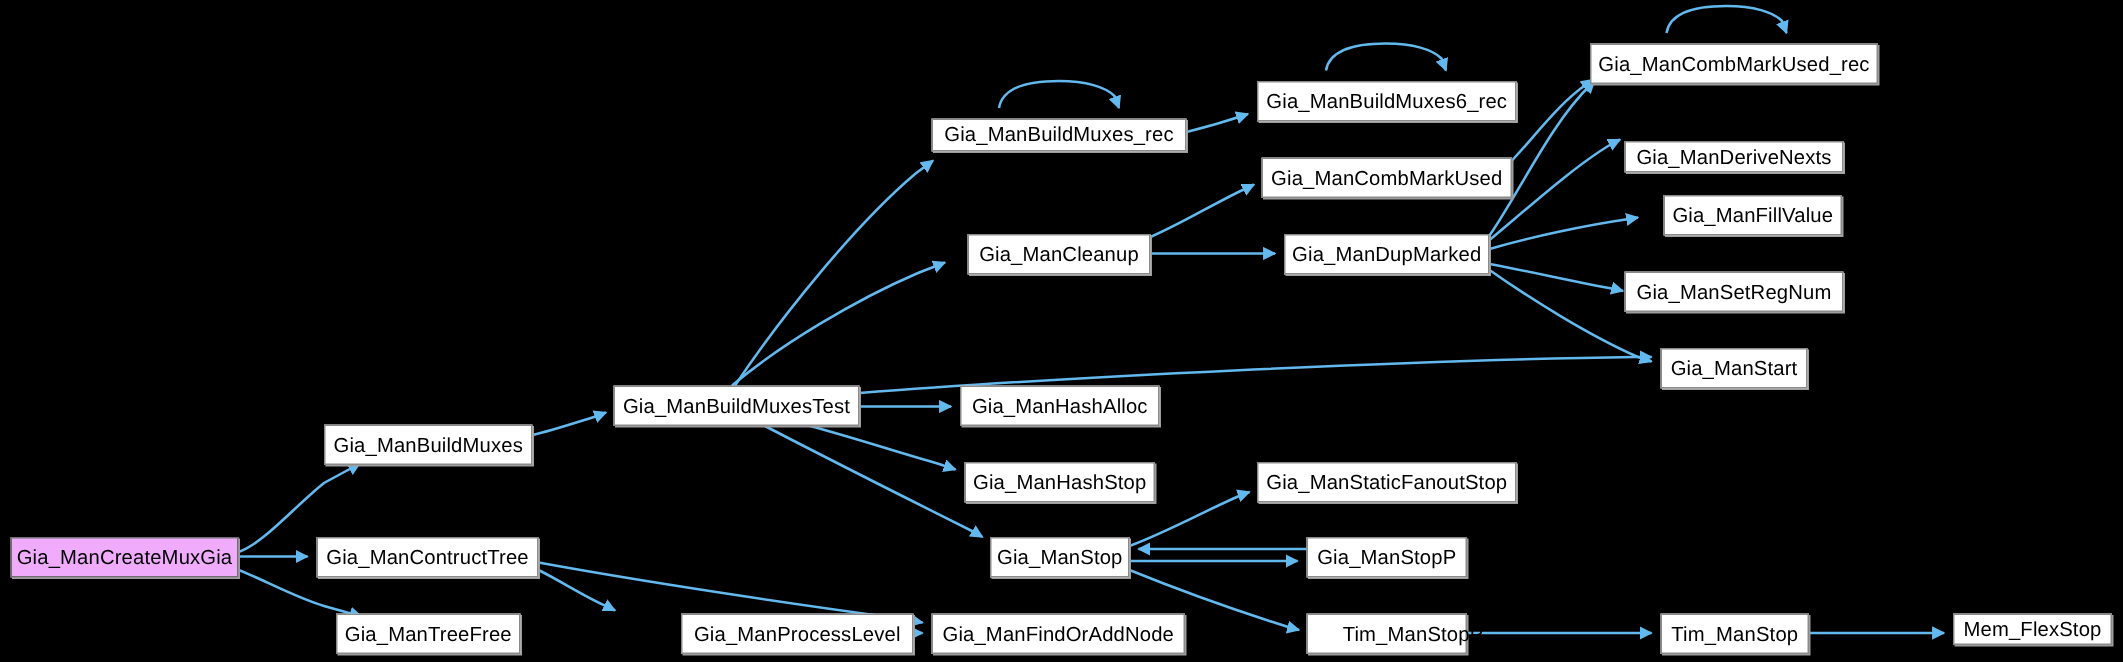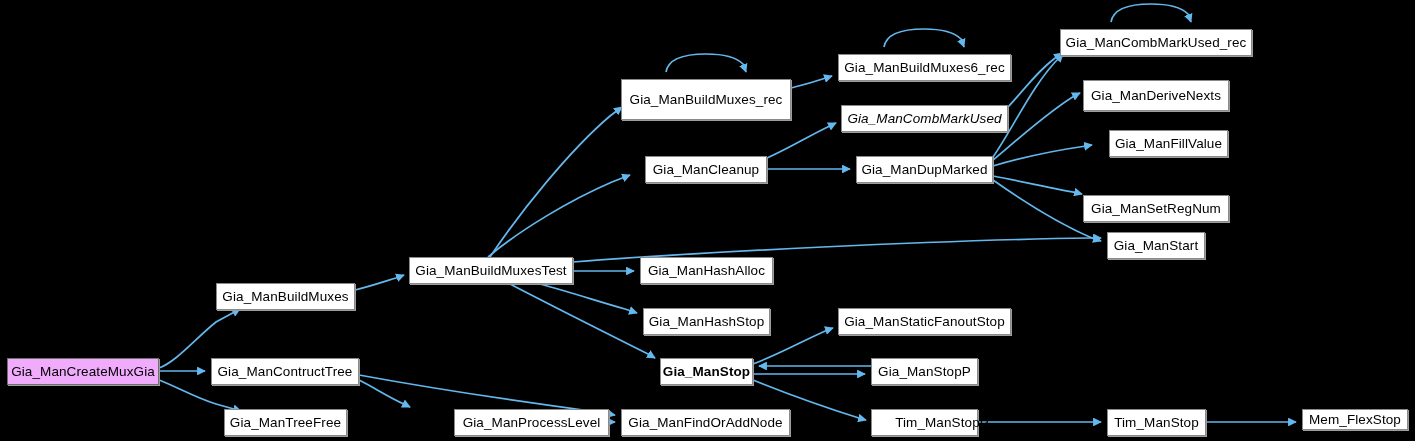--- a/index.html
+++ b/index.html
@@ -81,66 +81,66 @@
       </div>
       <div class="node-box" style="left: 224px; top: 409px; width: 123px; height: 27px;">
         <span class="node-label">Gia_ManTreeFree</span>
       </div>
       <div class="node-box" style="left: 413px; top: 409px; width: 155px; height: 27px; margin-left: 41px;">
         <span class="node-label">Gia_ManProcessLevel</span>
       </div>
       <div class="node-box" style="left: 409px; top: 257px; width: 164px; height: 27px;">
         <span class="node-label">Gia_ManBuildMuxesTest</span>
       </div>
-      <div class="node-box" style="left: 621px; top: 79px; width: 170px; height: 41px;">
+      <div class="node-box" style="left: 621px; top: 79px; width: 170px; height: 22px;">
         <span class="node-label">Gia_ManBuildMuxes_rec</span>
       </div>
       <div class="node-box" style="left: 645px; top: 156px; width: 122px; height: 27px; justify-content: center;">
         <span class="node-label">Gia_ManCleanup</span>
       </div>
       <div class="node-box" style="left: 640px; top: 257px; width: 133px; height: 27px;">
         <span class="node-label">Gia_ManHashAlloc</span>
       </div>
       <div class="node-box" style="left: 643px; top: 308px; width: 127px; height: 27px;">
         <span class="node-label">Gia_ManHashStop</span>
       </div>
-      <div class="node-box" style="left: 660px; top: 358px; width: 93px; height: 27px; font-weight: bold;">
+      <div class="node-box" style="left: 660px; top: 358px; width: 93px; height: 27px;">
         <span class="node-label">Gia_ManStop</span>
       </div>
       <div class="node-box" style="left: 621px; top: 409px; width: 169px; height: 27px;">
         <span class="node-label">Gia_ManFindOrAddNode</span>
       </div>
       <div class="node-box" style="left: 838px; top: 54px; width: 173px; height: 27px; justify-content: center;">
         <span class="node-label">Gia_ManBuildMuxes6_rec</span>
       </div>
-      <div class="node-box" style="left: 841px; top: 105px; width: 167px; height: 27px; font-style: italic;">
+      <div class="node-box" style="left: 841px; top: 105px; width: 167px; height: 27px;">
         <span class="node-label">Gia_ManCombMarkUsed</span>
       </div>
       <div class="node-box" style="left: 856px; top: 156px; width: 137px; height: 27px;">
         <span class="node-label">Gia_ManDupMarked</span>
       </div>
       <div class="node-box" style="left: 838px; top: 308px; width: 173px; height: 27px;">
         <span class="node-label">Gia_ManStaticFanoutStop</span>
       </div>
       <div class="node-box" style="left: 871px; top: 358px; width: 107px; height: 27px;">
         <span class="node-label">Gia_ManStopP</span>
       </div>
       <div class="node-box" style="left: 871px; top: 409px; width: 107px; height: 27px; padding-left: 35px;">
         <span class="node-label">Tim_ManStopP</span>
       </div>
       <div class="node-box" style="left: 1060px; top: 29px; width: 192px; height: 27px;">
         <span class="node-label">Gia_ManCombMarkUsed_rec</span>
       </div>
-      <div class="node-box" style="left: 1083px; top: 80px; width: 146px; height: 31px;">
+      <div class="node-box" style="left: 1083px; top: 94px; width: 146px; height: 21px;">
         <span class="node-label">Gia_ManDeriveNexts</span>
       </div>
       <div class="node-box" style="left: 1097px; top: 130px; width: 119px; height: 27px; margin-left: 12px;">
         <span class="node-label">Gia_ManFillValue</span>
       </div>
-      <div class="node-box" style="left: 1083px; top: 181px; width: 146px; height: 27px; margin-top: 14px;">
+      <div class="node-box" style="left: 1083px; top: 181px; width: 146px; height: 27px;">
         <span class="node-label">Gia_ManSetRegNum</span>
       </div>
       <div class="node-box" style="left: 1107px; top: 232px; width: 98px; height: 27px;">
         <span class="node-label">Gia_ManStart</span>
       </div>
       <div class="node-box" style="left: 1107px; top: 409px; width: 99px; height: 27px;">
         <span class="node-label">Tim_ManStop</span>
       </div>
       <div class="node-box" style="left: 1302px; top: 409px; width: 106px; height: 21px; text-align: center;">
         <span class="node-label">Mem_FlexStop</span>

